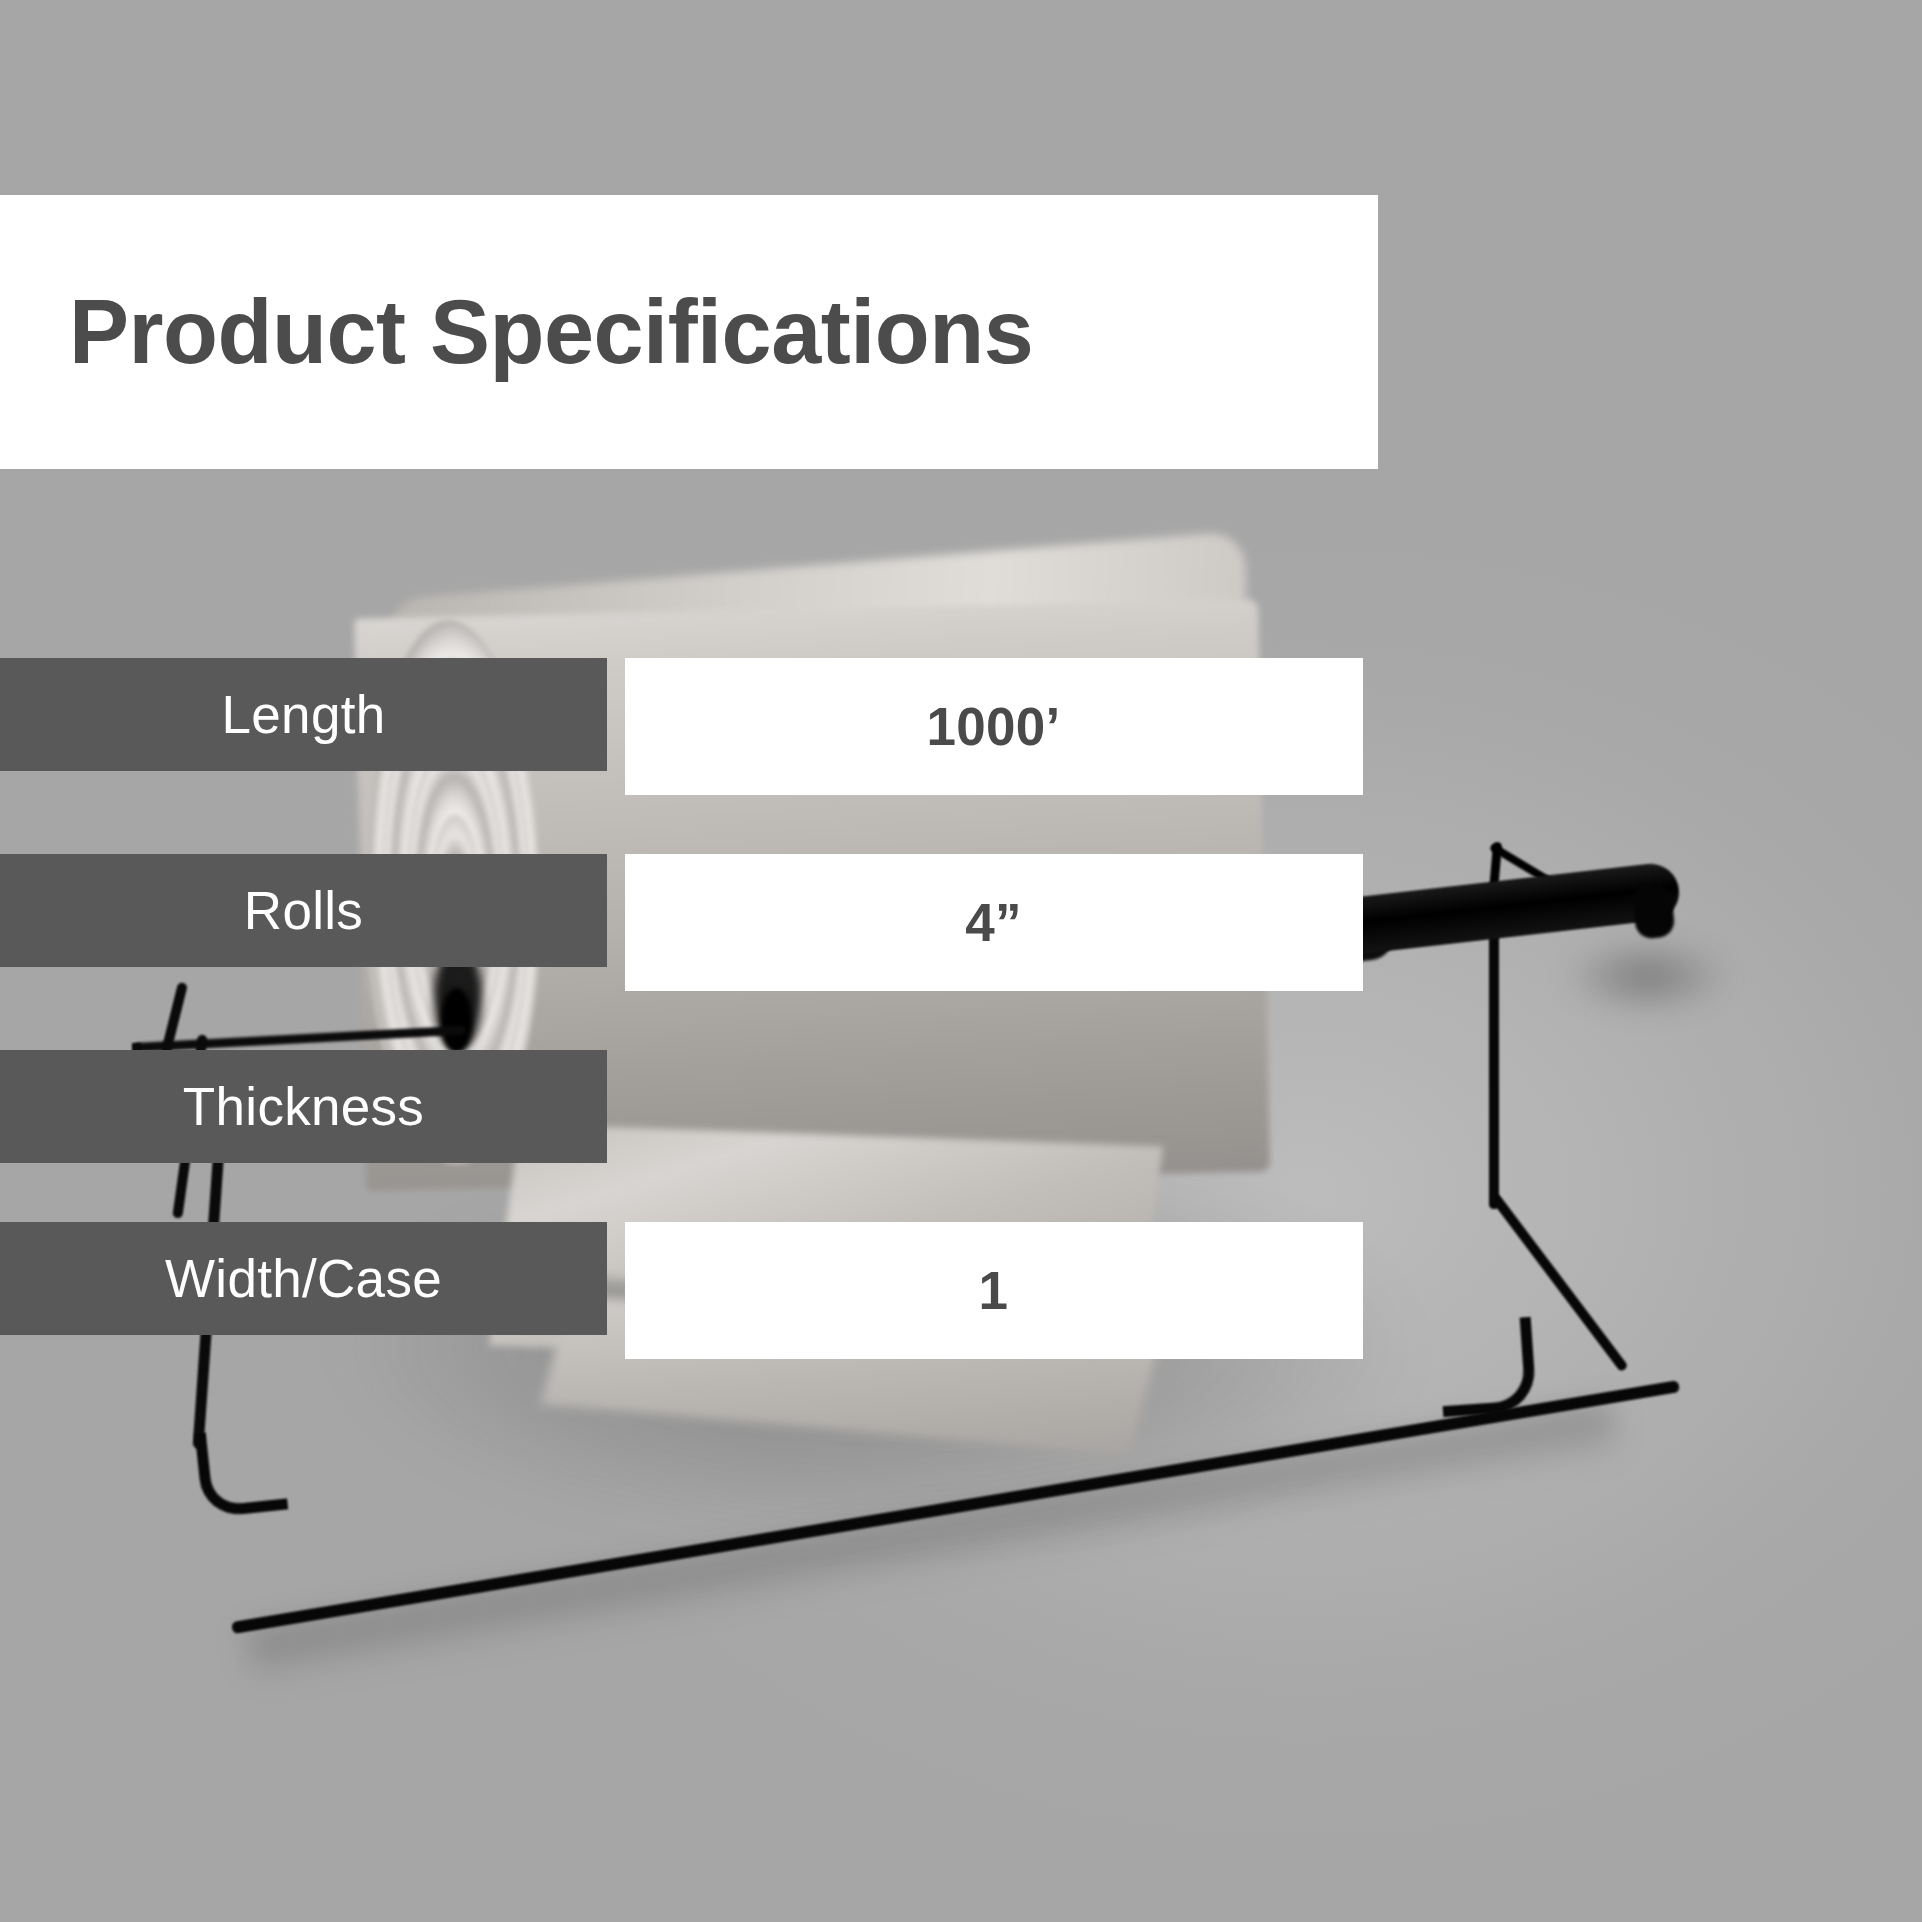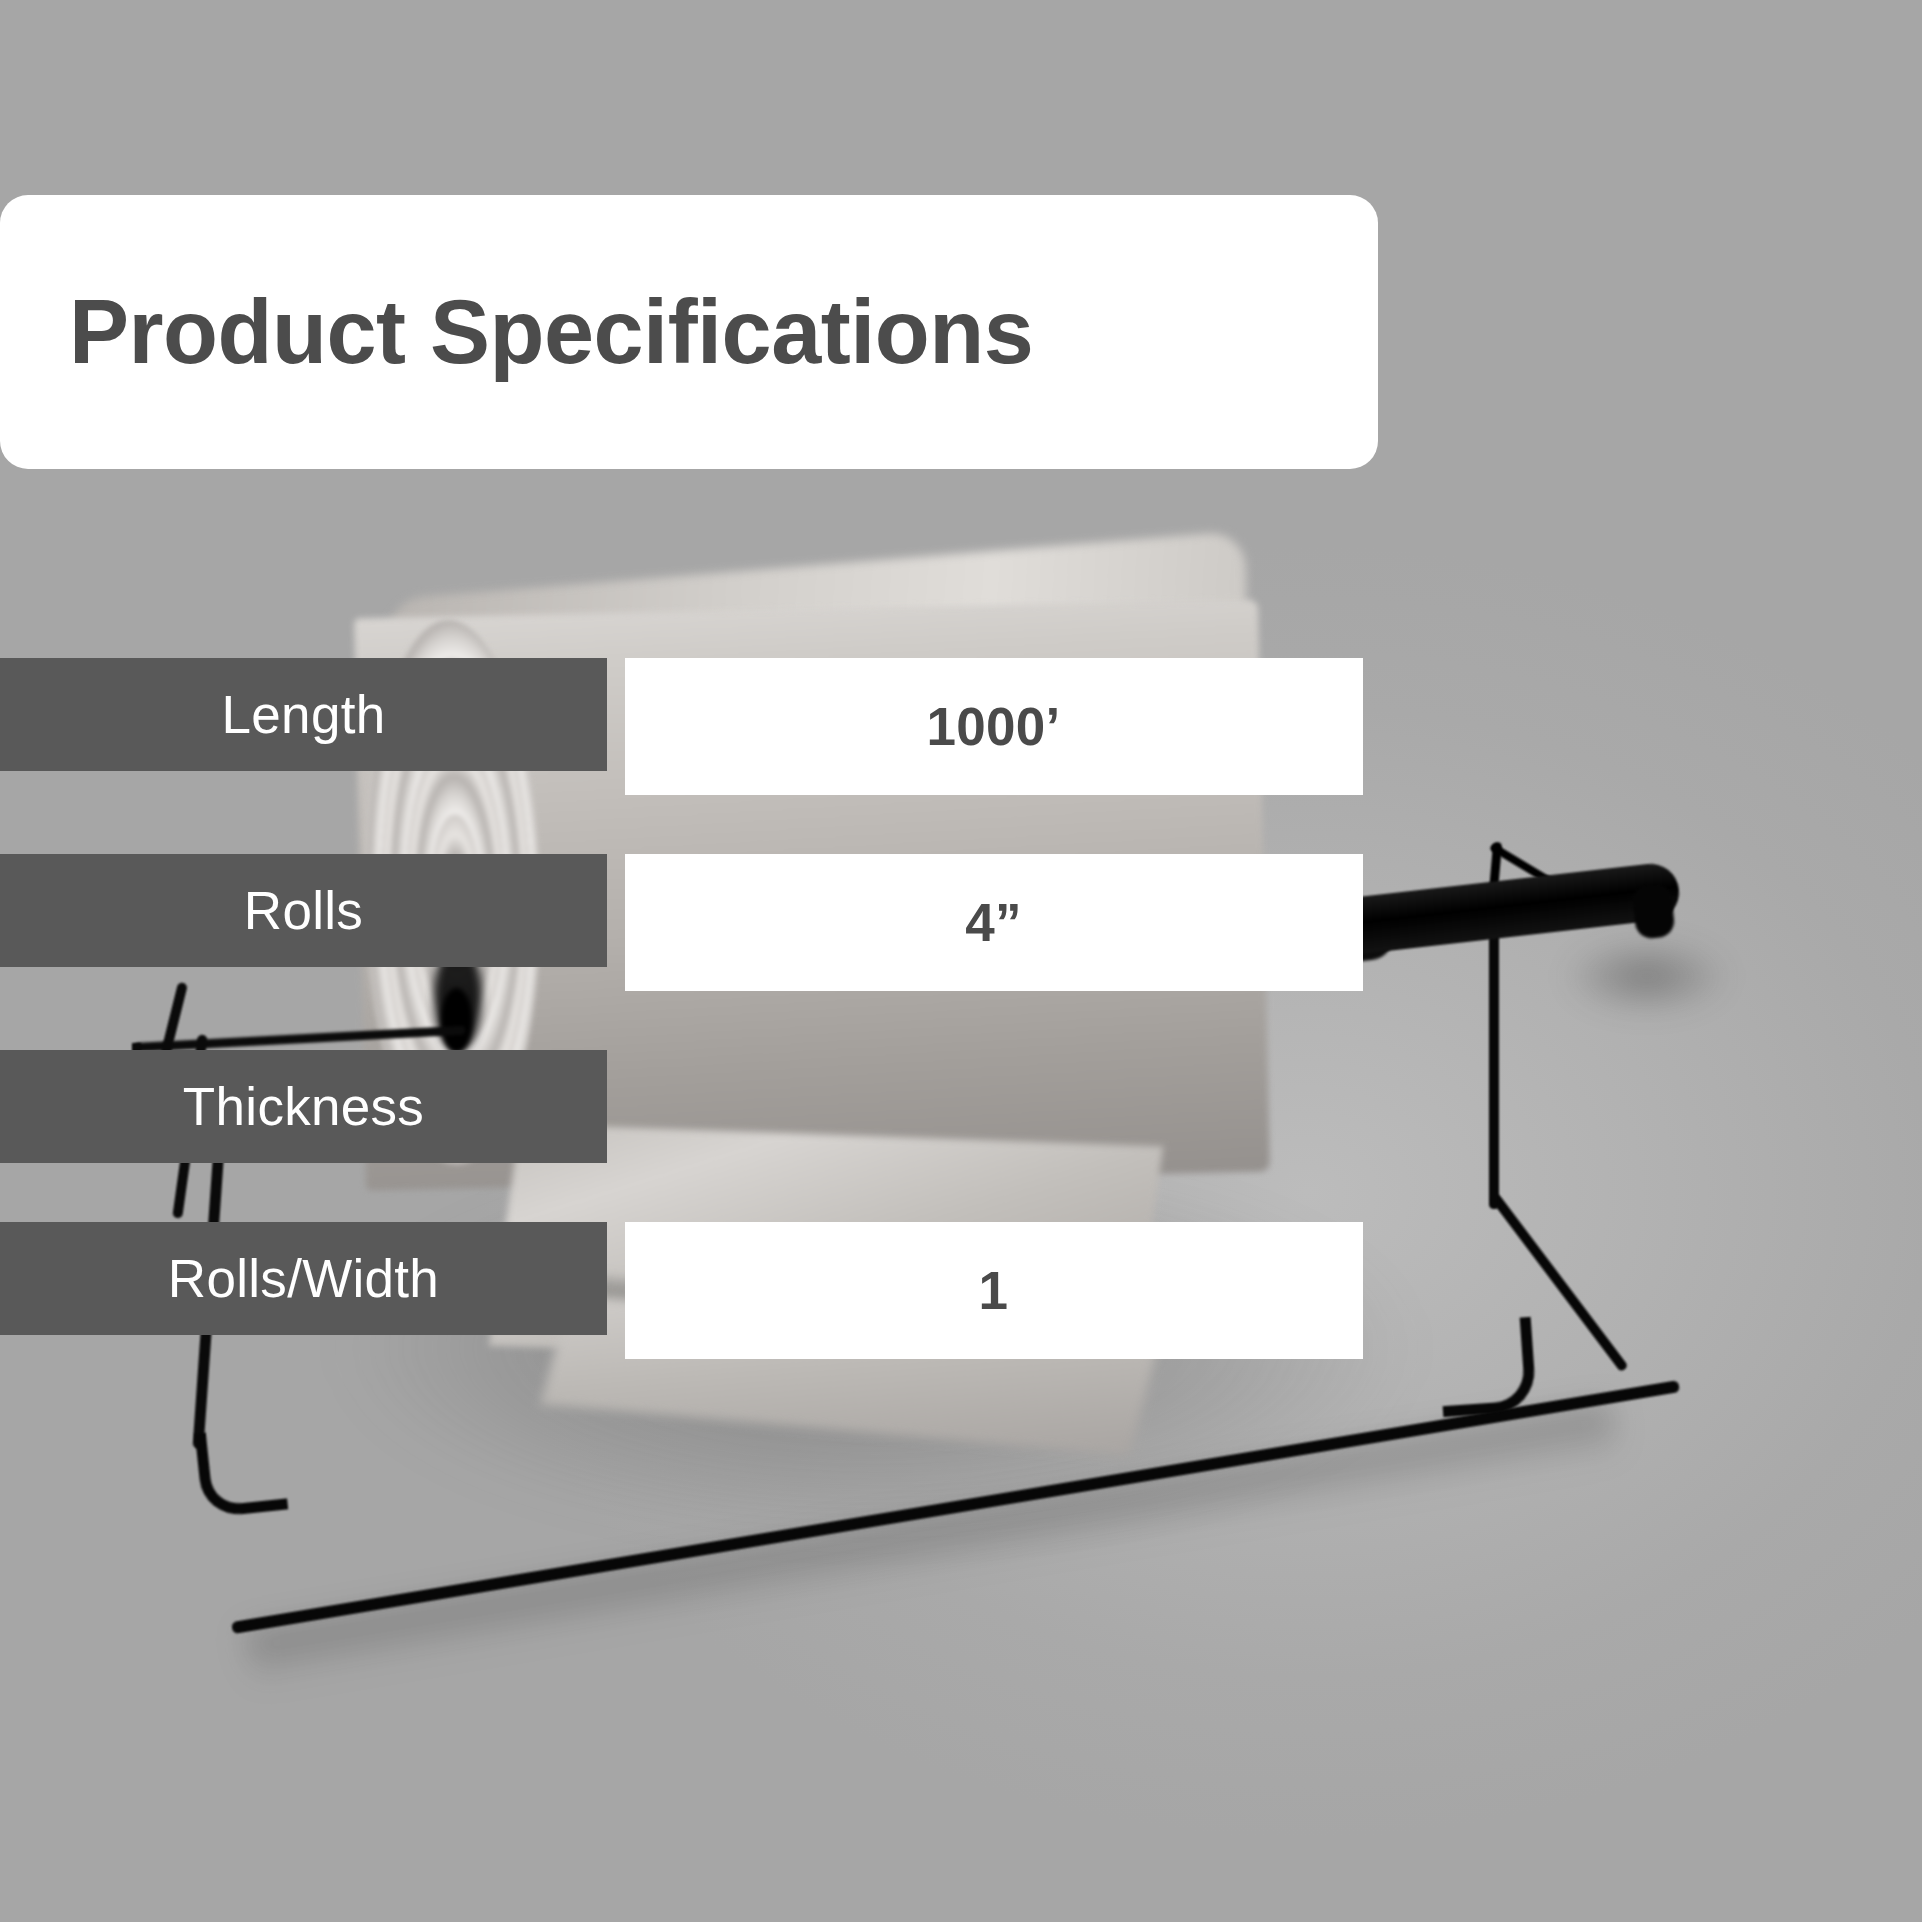--- a/index.html
+++ b/index.html
@@ -275,21 +275,20 @@
   }
 
   
   .title-banner {
     position: absolute;
     left: 0; top: 195px;
     width: 1378px; height: 274px;
     background: #ffffff;
     display: flex;
     align-items: center;
-    border-radius: 28px;
   }
   .title-text {
     margin-left: 69px;
     font-size: 90px;
     font-weight: 700;
     color: #4c4c4c;
     letter-spacing: -0.5px;
     line-height: 1;
     white-space: nowrap;
   }
@@ -388,20 +387,20 @@
       <div class="spec-gap"></div>
       <div class="spec-value">4”</div>
     </div>
 
     <div class="spec-row">
       <div class="spec-label">Thickness</div>
       <div class="spec-gap"></div>
     </div>
 
     <div class="spec-row">
-      <div class="spec-label">Rolls/Width</div>
+      <div class="spec-label">Width/Case</div>
       <div class="spec-gap"></div>
       <div class="spec-value">1</div>
     </div>
 
   </div>
 </div>
 
 
 </body></html>

